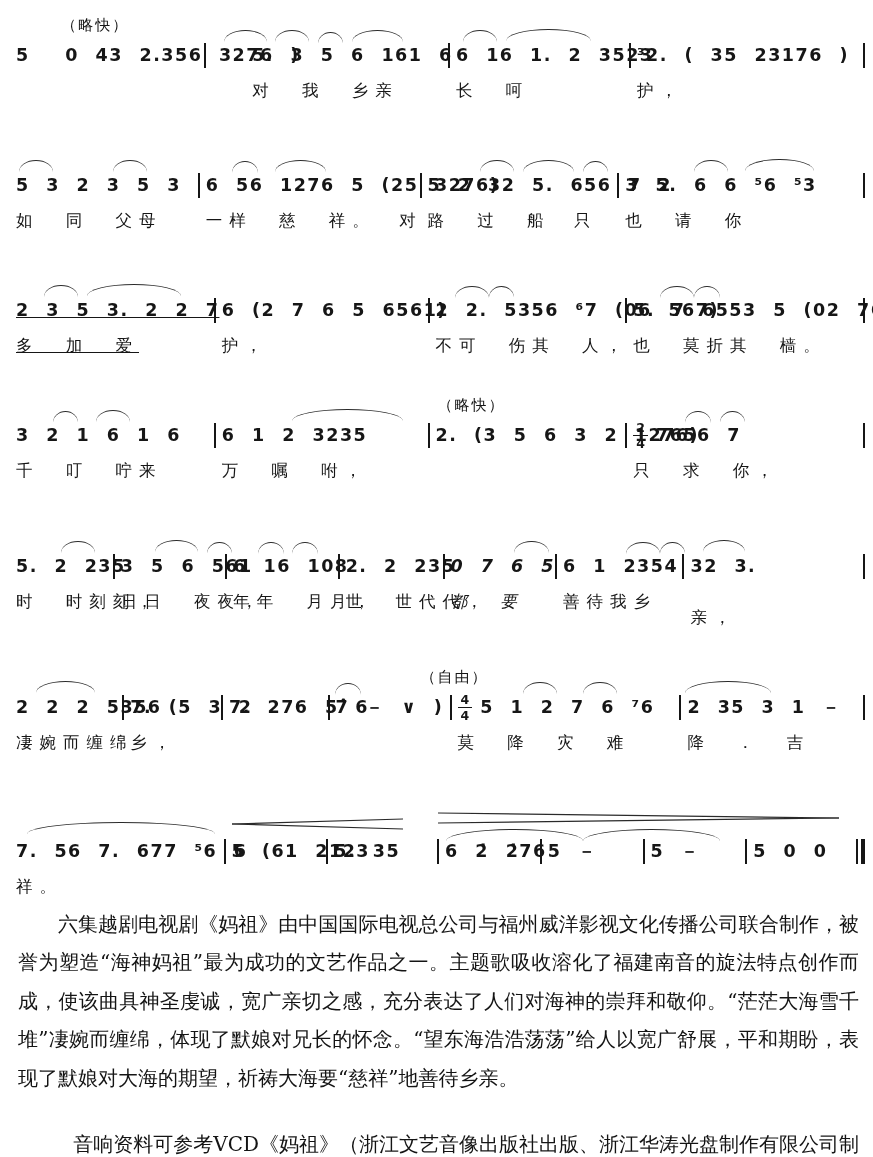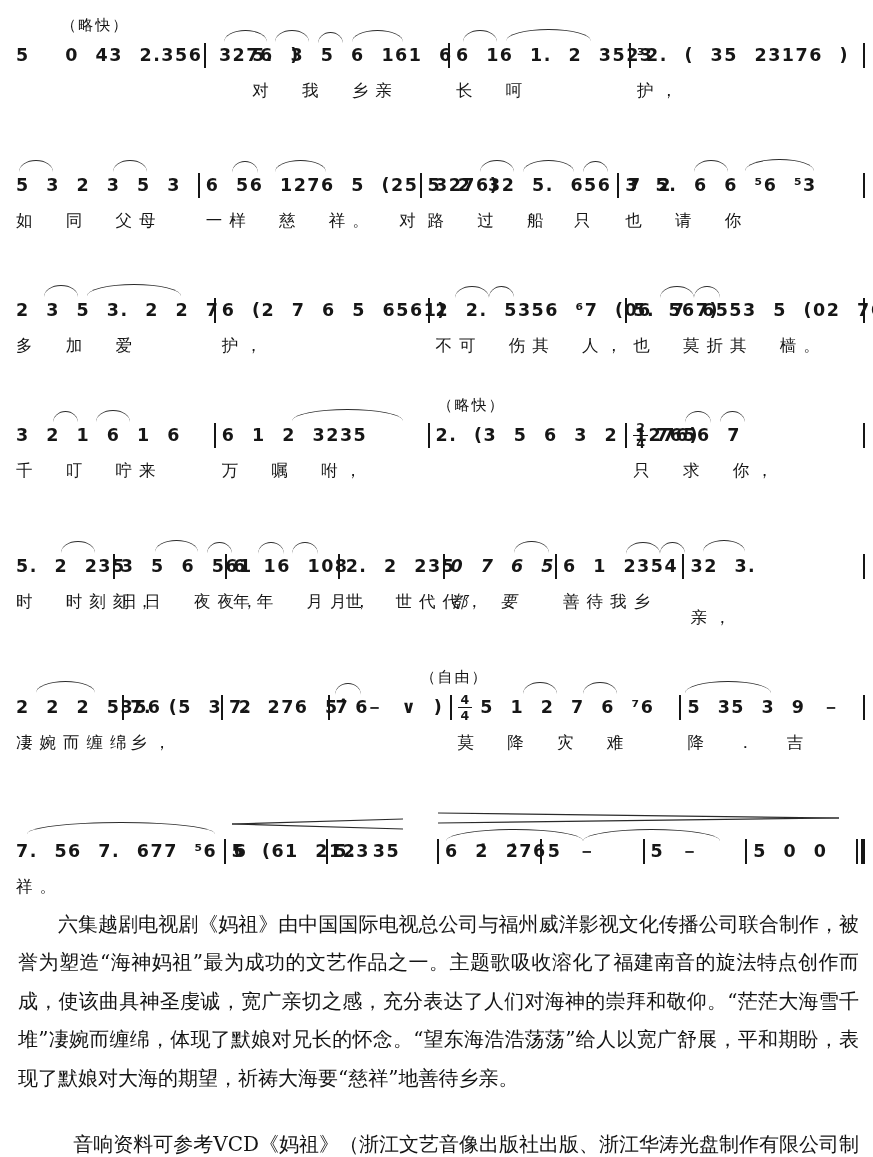--- a/index.html
+++ b/index.html
@@ -115,21 +115,21 @@
         </div>
       </div>
       <div class="score-line" style="top: 297px;">
         <div class="decor arc" style="left: 4%; width: 4%; top: -12px;"></div>
         <div class="decor arc" style="left: 9%; width: 11%; top: -13px;"></div>
         <div class="decor arc" style="left: 52%; width: 4%; top: -11px;"></div>
         <div class="decor arc" style="left: 56%; width: 3%; top: -11px;"></div>
         <div class="decor arc" style="left: 76%; width: 4%; top: -11px;"></div>
         <div class="decor arc" style="left: 80%; width: 3%; top: -11px;"></div>
         <div class="measures">
-          <div class="measure" style="flex: 24 1 0%;">
+          <div class="measure" style="flex: 24 1 0%; text-decoration: underline;">
             <div class="m-top">
               <div class="m-notes">2 3 5 3. 2 2 7</div>
             </div>
             <div class="m-lyric">多 加 爱</div>
           </div>
           <div class="bar"></div>
           <div class="measure" style="flex: 25 1 0%;">
             <div class="m-top">
               <div class="m-notes">6 (2 7 6 5 6561)</div>
             </div>
@@ -298,21 +298,21 @@
                 <span class="num">4</span>
                 <span class="den">4</span>
               </div>
               <div class="m-notes">5 1 2 7 6 ⁷6</div>
             </div>
             <div class="m-lyric">莫 降 灾 难</div>
           </div>
           <div class="bar"></div>
           <div class="measure" style="flex: 22 1 0%;">
             <div class="m-top">
-              <div class="m-notes">5 35 3 9 －</div>
+              <div class="m-notes">2 35 3 1 －</div>
             </div>
             <div class="m-lyric">降 ． 吉</div>
           </div>
           <div class="bar"></div>
         </div>
       </div>
       <div class="score-line" style="top: 838px;">
         <div class="decor arc" style="left: 2%; width: 22%; top: -16px;"></div>
         <div class="decor " style="left: 26%; width: 20%; top: -20px; height: 12px;">
           <svg viewBox="0 0 100 12" preserveAspectRatio="none">

